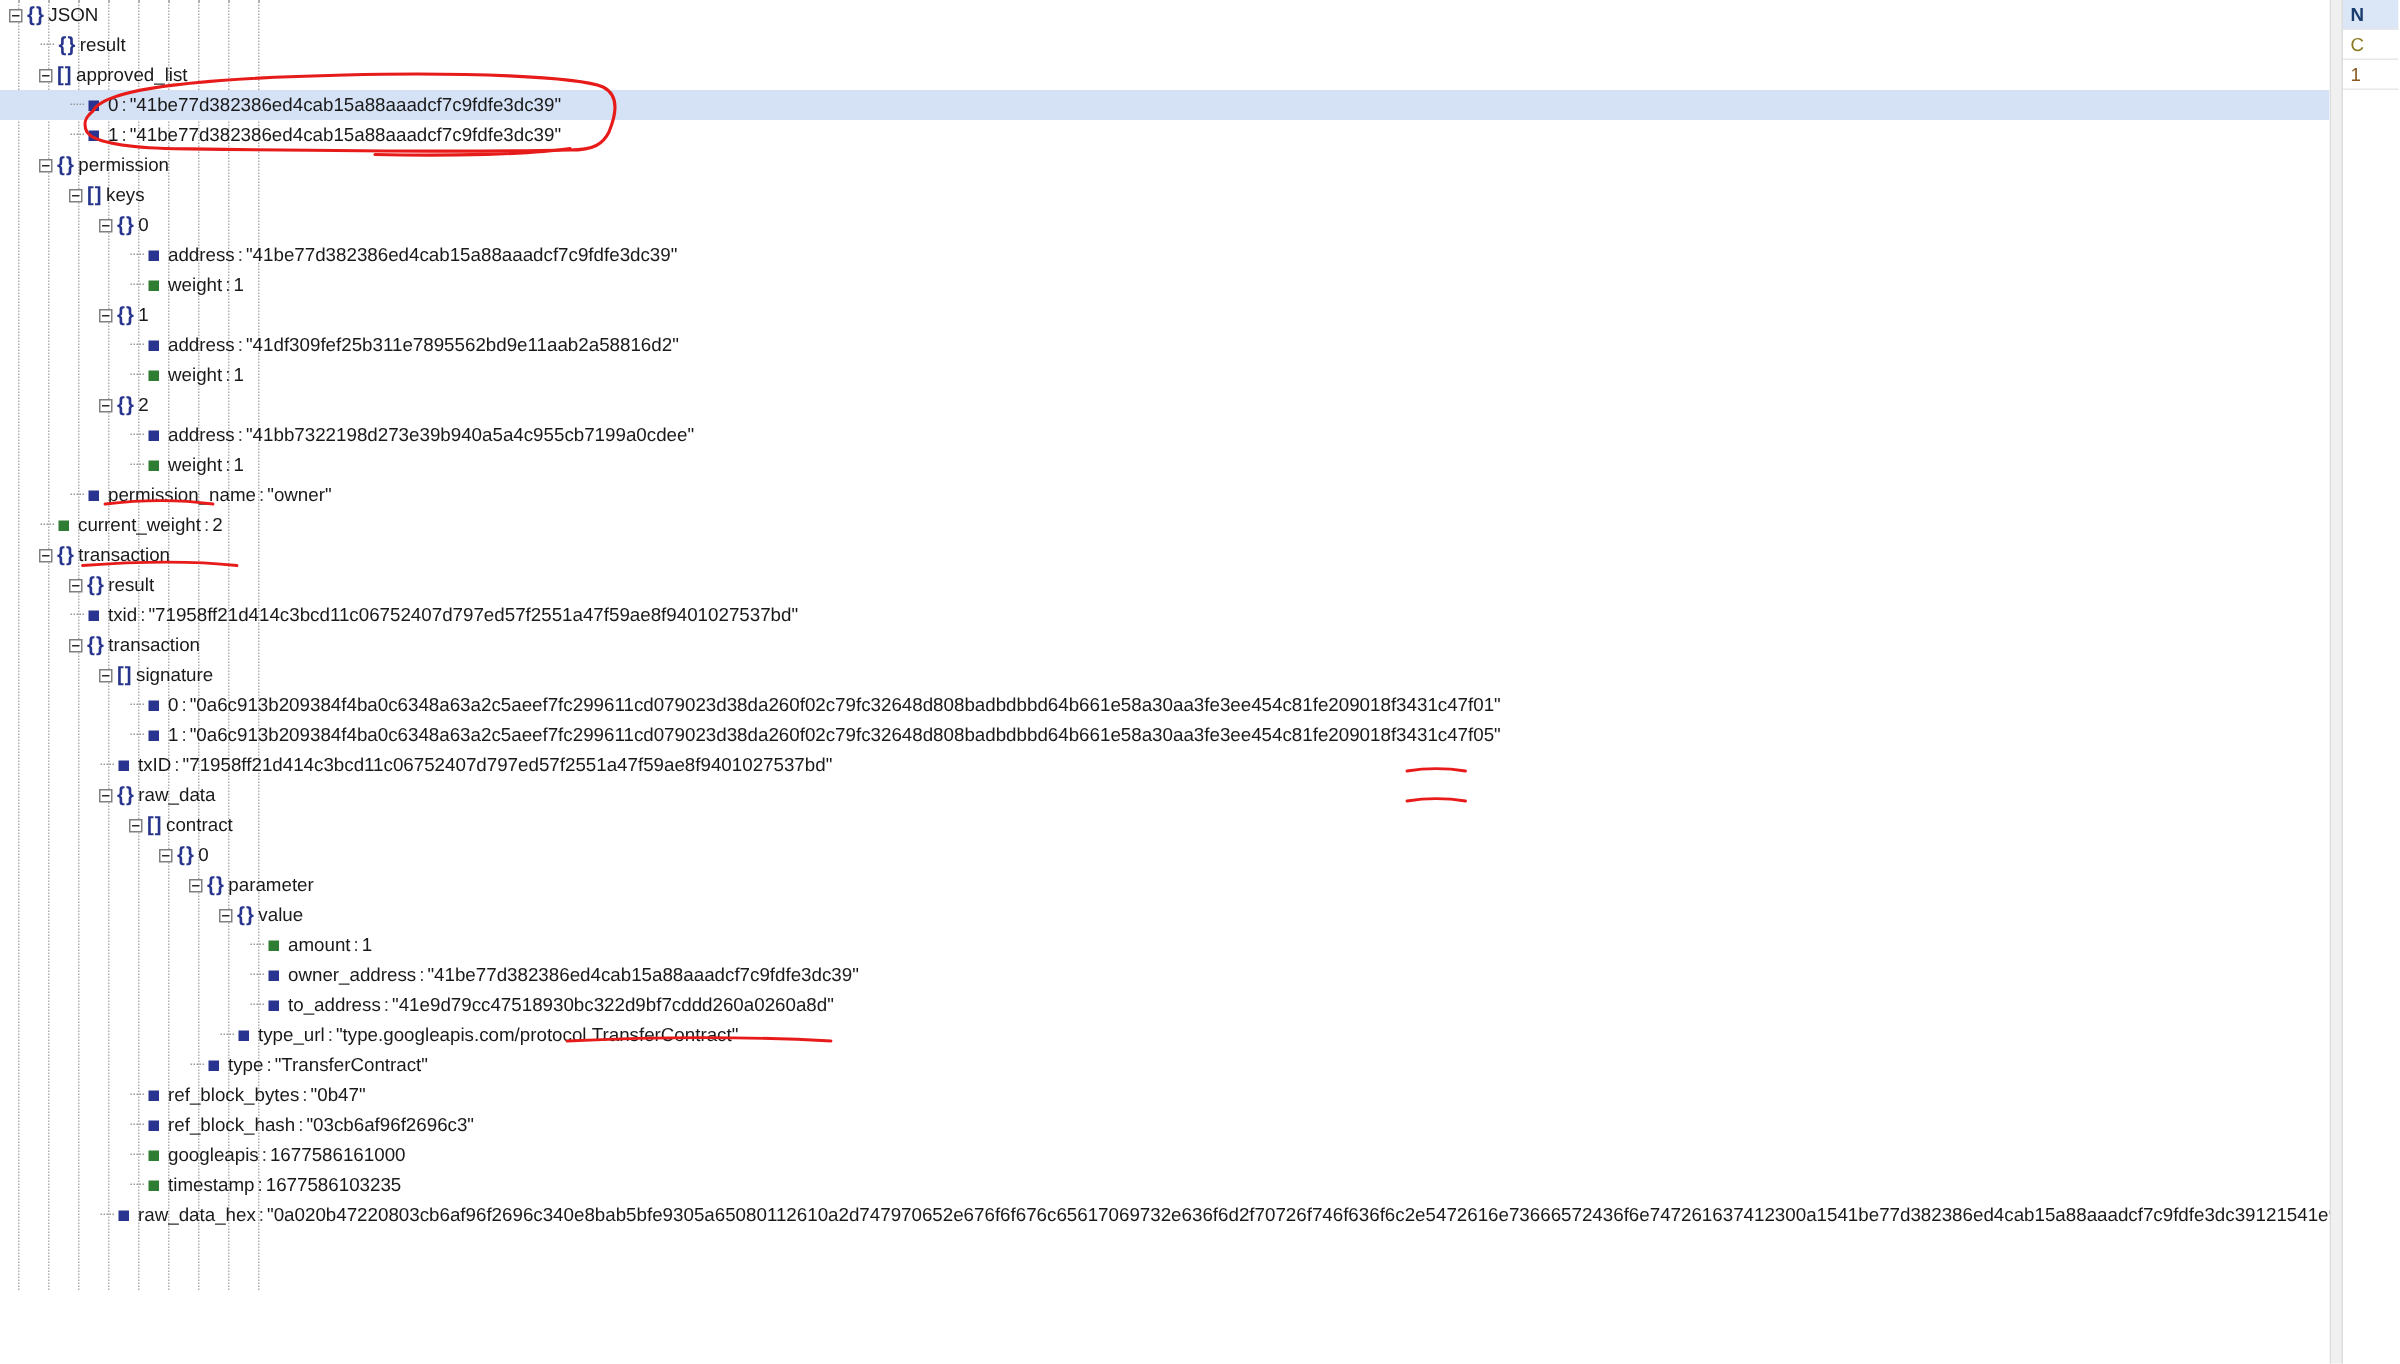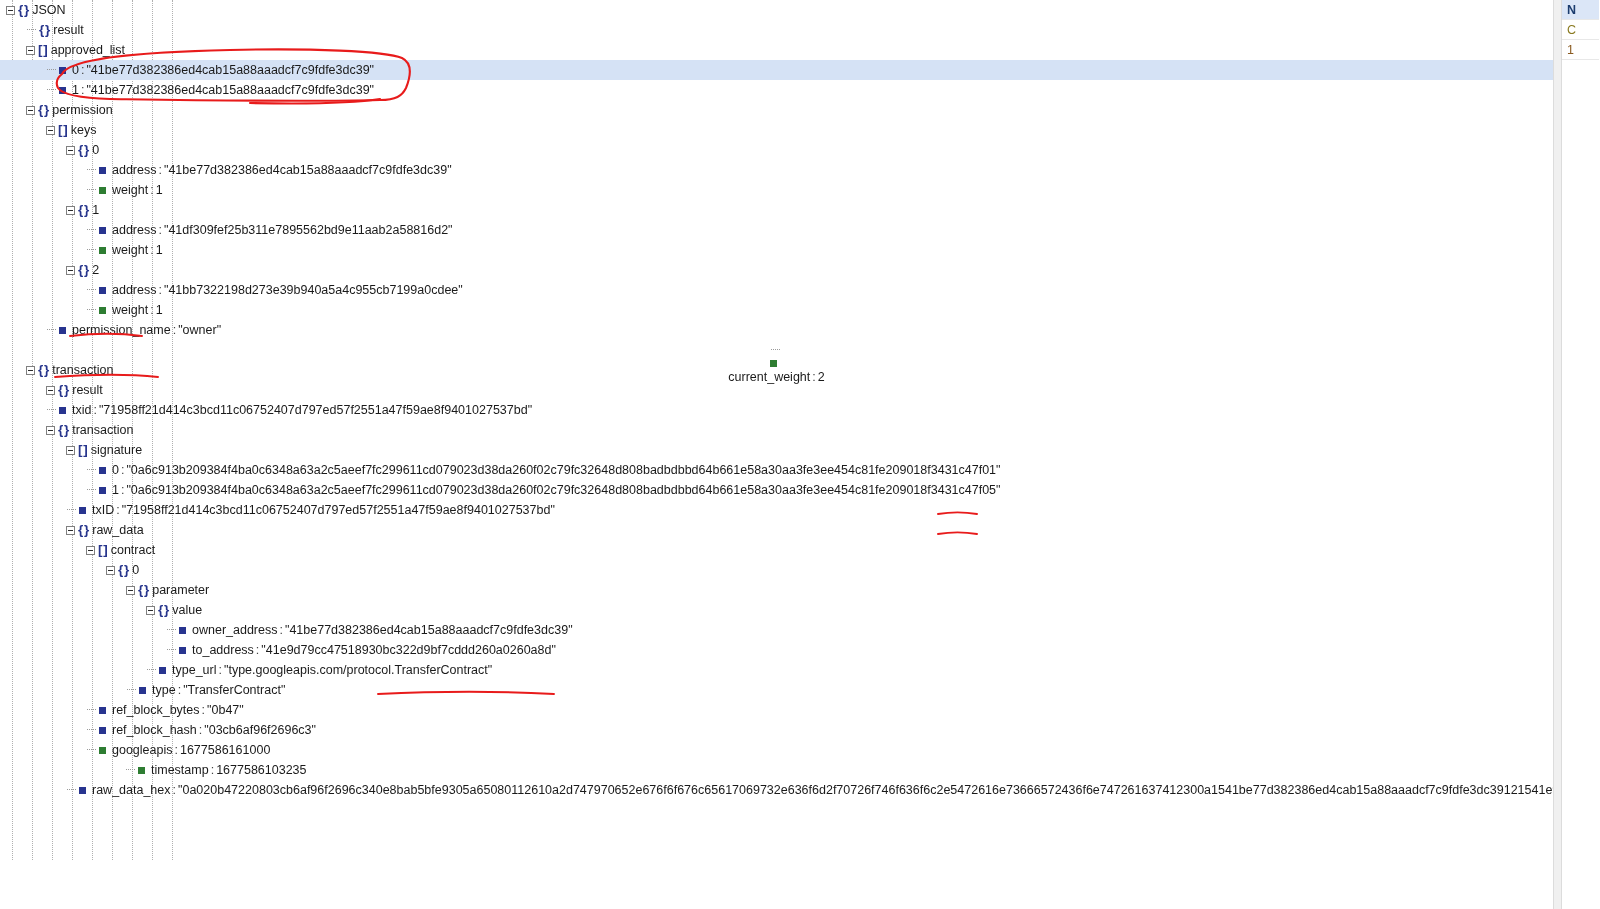--- a/index.html
+++ b/index.html
@@ -277,21 +277,21 @@
           <span class="elbow"></span>
           <span class="sq num"></span>
           <span class="label"><span class="key">weight</span><span class="sep">:</span><span class="val">1</span></span>
         </div>
         <div class="row" style="position: relative;">
           <span class="indent" style="width: 46px;"></span>
           <span class="elbow"></span>
           <span class="sq str"></span>
           <span class="label"><span class="key">permission_name</span><span class="sep">:</span><span class="val">"owner"</span></span>
         </div>
-        <div class="row" style="position: relative; flex-direction: column;">
+        <div class="row" style="position: relative;">
           <span class="indent" style="width: 26px;"></span>
           <span class="elbow"></span>
           <span class="sq num"></span>
           <span class="label"><span class="key">current_weight</span><span class="sep">:</span><span class="val">2</span></span>
         </div>
         <div class="row" style="position: relative;">
           <span class="indent" style="width: 26px;"></span>
           <span class="toggle"></span>
           <span class="brace">{ }</span>
           <span class="label"><span class="key">transaction</span></span>
@@ -361,20 +361,26 @@
           <span class="toggle"></span>
           <span class="brace">{ }</span>
           <span class="label"><span class="key">parameter</span></span>
         </div>
         <div class="row" style="position: relative;">
           <span class="indent" style="width: 146px;"></span>
           <span class="toggle"></span>
           <span class="brace">{ }</span>
           <span class="label"><span class="key">value</span></span>
         </div>
+        <div class="row" style="position: relative;">
+          <span class="indent" style="width: 166px;"></span>
+          <span class="elbow"></span>
+          <span class="sq num"></span>
+          <span class="label"><span class="key">amount</span><span class="sep">:</span><span class="val">1</span></span>
+        </div>
         <div class="row" style="position: relative; text-align: center;">
           <span class="indent" style="width: 166px;"></span>
           <span class="elbow"></span>
           <span class="sq str"></span>
           <span class="label"><span class="key">owner_address</span><span class="sep">:</span><span class="val">"41be77d382386ed4cab15a88aaadcf7c9fdfe3dc39"</span></span>
         </div>
         <div class="row" style="position: relative;">
           <span class="indent" style="width: 166px;"></span>
           <span class="elbow"></span>
           <span class="sq str"></span>
@@ -403,21 +409,21 @@
           <span class="elbow"></span>
           <span class="sq str"></span>
           <span class="label"><span class="key">ref_block_hash</span><span class="sep">:</span><span class="val">"03cb6af96f2696c3"</span></span>
         </div>
         <div class="row" style="position: relative;">
           <span class="indent" style="width: 86px;"></span>
           <span class="elbow"></span>
           <span class="sq num"></span>
           <span class="label"><span class="key">googleapis</span><span class="sep">:</span><span class="val">1677586161000</span></span>
         </div>
-        <div class="row" style="position: relative; margin-left: 39px;">
+        <div class="row" style="position: relative;">
           <span class="indent" style="width: 86px;"></span>
           <span class="elbow"></span>
           <span class="sq num"></span>
           <span class="label"><span class="key">timestamp</span><span class="sep">:</span><span class="val">1677586103235</span></span>
         </div>
         <div class="row" style="position: relative;">
           <span class="indent" style="width: 66px;"></span>
           <span class="elbow"></span>
           <span class="sq str"></span>
           <span class="label"><span class="key">raw_data_hex</span><span class="sep">:</span><span class="val">"0a020b47220803cb6af96f2696c340e8bab5bfe9305a65080112610a2d747970652e676f6f676c65617069732e636f6d2f70726f746f636f6c2e5472616e73666572436f6e747261637412300a1541be77d382386ed4cab15a88aaadcf7c9fdfe3dc39121541e9d79c</span></span>

